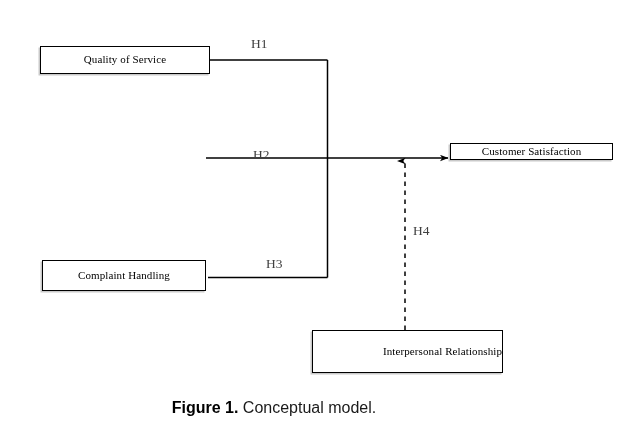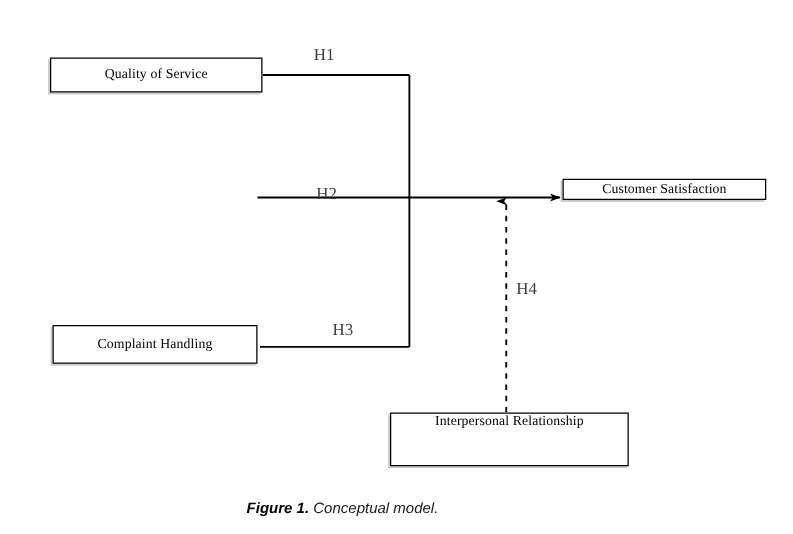--- a/index.html
+++ b/index.html
@@ -77,22 +77,21 @@
     width: 163px;
     height: 17px;
     text-align: center;
   }
 
   #box-interpersonal-relationship {
     left: 312px;
     top: 330px;
     width: 191px;
     height: 43px;
-    flex-direction: column;
-    justify-content: flex-start;
+    justify-content: flex-end;
   }
 
   .box-line {
     display: block;
     white-space: nowrap;
   }
 
   
   .path-label {
     position: absolute;
@@ -109,24 +108,23 @@
   #label-h4 { left: 413px; top: 224px; }
 
   
   #figure-caption {
     position: absolute;
     left: 0;
     top: 399px;
     width: 548px;
     text-align: center;
     font-family: "Liberation Sans", sans-serif;
-    font-size: 12px;
+    font-size: 16px;
     color: #1a1a1a;
     white-space: nowrap;
-    font-style: italic;
   }
   #figure-caption .caption-label {
     font-weight: bold;
     color: #000000;
   }
   #figure-caption .caption-text {
     font-weight: normal;
   }
 </style>
 </head>

